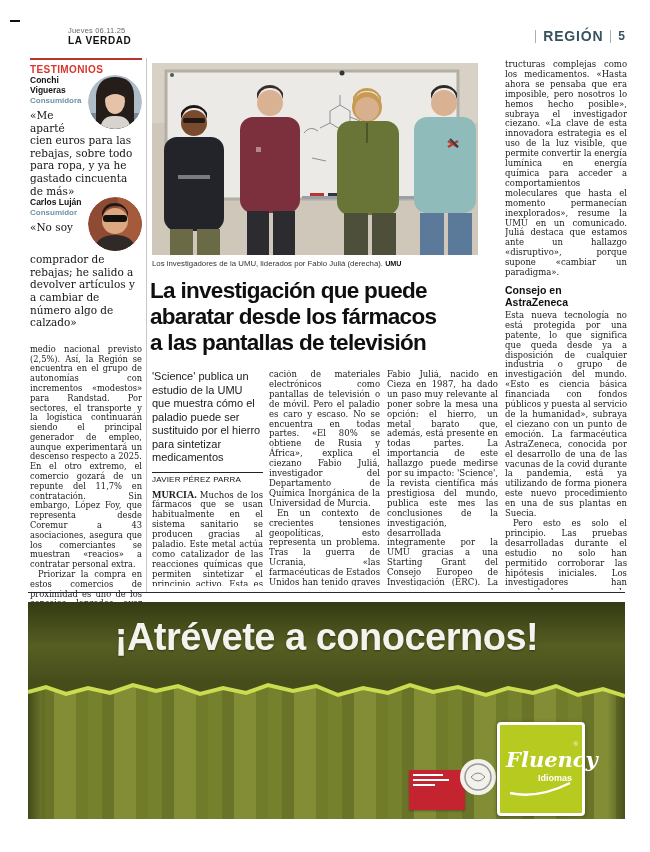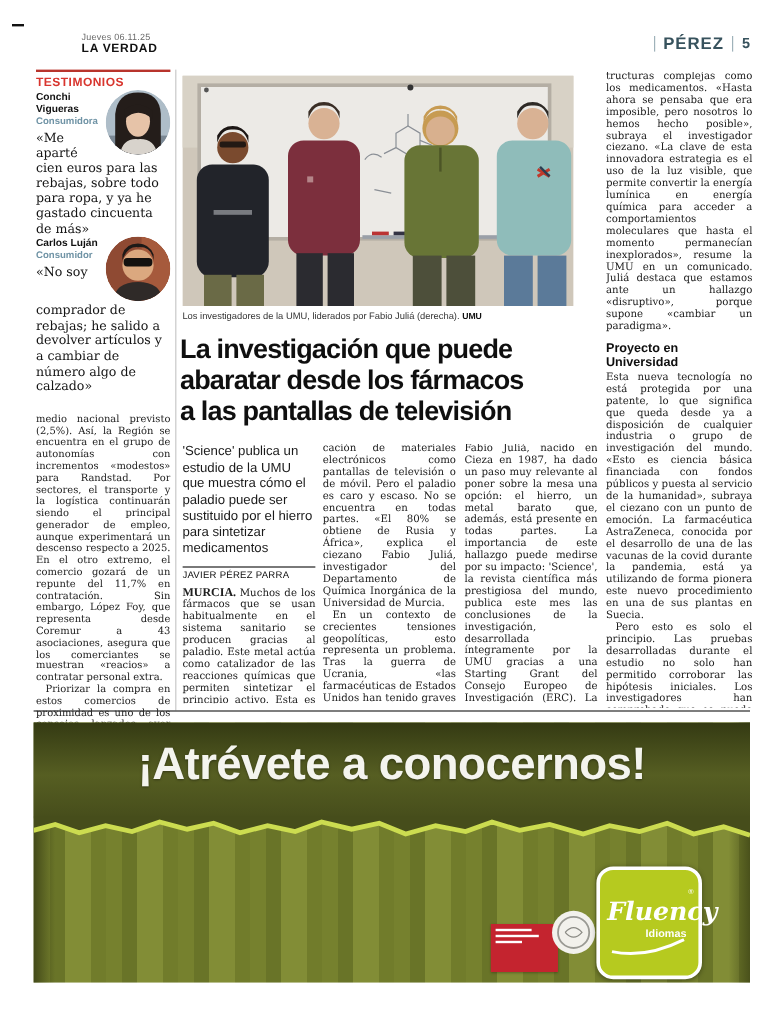--- a/index.html
+++ b/index.html
@@ -52,42 +52,42 @@
       background:
         linear-gradient(90deg, rgba(25,28,8,.55) 0, rgba(25,28,8,0) 3%, rgba(25,28,8,0) 97%, rgba(25,28,8,.45) 100%),
         repeating-linear-gradient(90deg,#76812e 0 14px,#697428 14px 26px,#828d36 26px 48px,#717c2b 48px 60px);}
   .ad-band{position:absolute;left:0;top:0;width:597px;height:80px;
            background:linear-gradient(180deg,#343a13 0%,#565e22 55%,#464d1b 100%);}
   .ad-headline{position:absolute;left:0;top:14px;width:597px;text-align:center;
                font-size:38px;font-weight:bold;color:#f4f4ee;letter-spacing:-0.5px;
                text-shadow:0 1px 2px rgba(0,0,0,.4);}
   .ad-tear{position:absolute;left:0;top:78px;}
   .fluency{position:absolute;right:40px;top:120px;width:82px;height:88px;background:#b6ca1f;
-           border:3px solid #fff;border-radius:14px;box-shadow:0 1px 4px rgba(0,0,0,.35);text-decoration:underline;}
+           border:3px solid #fff;border-radius:4px;box-shadow:0 1px 4px rgba(0,0,0,.35);text-decoration:underline;}
   .fluency .brand{position:absolute;left:6px;top:22px;font-family:"DejaVu Serif",serif;
                   font-style:italic;font-weight:bold;font-size:21px;color:#fff;}
   .fluency .reg{position:absolute;right:4px;top:16px;font-size:6px;color:#fff;}
   .fluency .brand-sub{position:absolute;right:10px;top:48px;font-size:9px;font-weight:bold;color:#fff;padding-left:34px;}
   .fluency .swoosh{position:absolute;left:8px;top:56px;}
   .ad-badge{position:absolute;right:160px;top:168px;width:48px;height:32px;background:#c4242f;
             box-shadow:0 1px 2px rgba(0,0,0,.3);padding:4px 4px;}
   .ad-badge i{display:block;background:#fff;height:2px;margin-bottom:3px;}
   .ad-seal{position:absolute;right:128px;top:156px;}
 </style>
 </head>
 <body>
 
 <div class="page">
 
   <div class="abs corner-mark"></div>
   <div class="abs hdr-date">Jueves 06.11.25</div>
   <div class="abs hdr-masthead">LA VERDAD</div>
   <div class="abs hdr-right">
     <span class="hdr-bar"></span>
-    <span class="hdr-section">PÉREZ</span>
+    <span class="hdr-section">REGIÓN</span>
     <span class="hdr-bar"></span>
     <span class="hdr-page">5</span>
   </div>
 
   <div class="abs leftcol">
     <div class="t-rule"></div>
     <div class="t-heading">TESTIMONIOS</div>
 
     <div class="testimonial">
       <span class="avatar">
@@ -217,21 +217,21 @@
 
   </div>
 
   <div class="col col3">
     <p class="bp">Fabio Juliá, nacido en Cieza en 1987, ha dado un paso muy relevante al poner sobre la mesa una opción: el hierro, un metal barato que, además, está presente en todas partes. La importancia de este hallazgo puede medirse por su impacto: 'Science', la revista científica más prestigiosa del mundo, publica este mes las conclusiones de la investigación, desarrollada íntegramente por la UMU gracias a una Starting Grant del Consejo Europeo de Investigación (ERC). La ayuda, de 1,5 millones de euros, se concede a investigadores jóvenes después de un proceso fuertemente competitivo.</p>
 
   </div>
 
   <div class="abs col4">
     <p class="bp">tructuras complejas como los medicamentos. «Hasta ahora se pensaba que era imposible, pero nosotros lo hemos hecho posible», subraya el investigador ciezano. «La clave de esta innovadora estrategia es el uso de la luz visible, que permite convertir la energía lumínica en energía química para acceder a comportamientos moleculares que hasta el momento permanecían inexplorados», resume la UMU en un comunicado. Juliá destaca que estamos ante un hallazgo «disruptivo», porque supone «cambiar un paradigma».</p>
-    <div class="subhead">Proyecto en Universidad</div>
+    <div class="subhead">Consejo en AstraZeneca</div>
     <p class="bp" style="text-indent:0;">Esta nueva tecnología no está protegida por una patente, lo que significa que queda desde ya a disposición de cualquier industria o grupo de investigación del mundo. «Esto es ciencia básica financiada con fondos públicos y puesta al servicio de la humanidad», subraya el ciezano con un punto de emoción. La farmacéutica AstraZeneca, conocida por el desarrollo de una de las vacunas de la covid durante la pandemia, está ya utilizando de forma pionera este nuevo procedimiento en una de sus plantas en Suecia.</p>
     <p class="bp">Pero esto es solo el principio. Las pruebas desarrolladas durante el estudio no solo han permitido corroborar las hipótesis iniciales. Los investigadores han comprobado que se puede ir más allá. «Ahora estamos expandiendo el uso de este nuevo procedimiento para descubrir nuevas reacciones químicas. Si tenemos nuevas formas de ensamblar átomos, significa que podremos hacer nuevas moléculas, encontrar nuevos candidatos a fármacos para curar más enfermedades».</p>
 
   </div>
 
   <div class="abs hrule"></div>
 
   <div class="abs ad">
     <div class="ad-band"></div>
     <svg class="ad-tear" width="597" height="26" viewBox="0 0 597 26">

